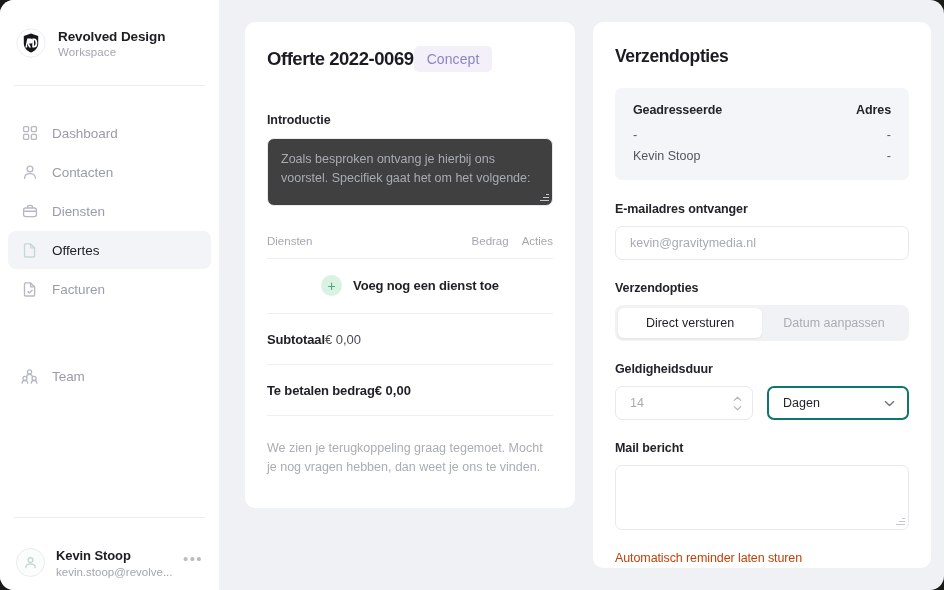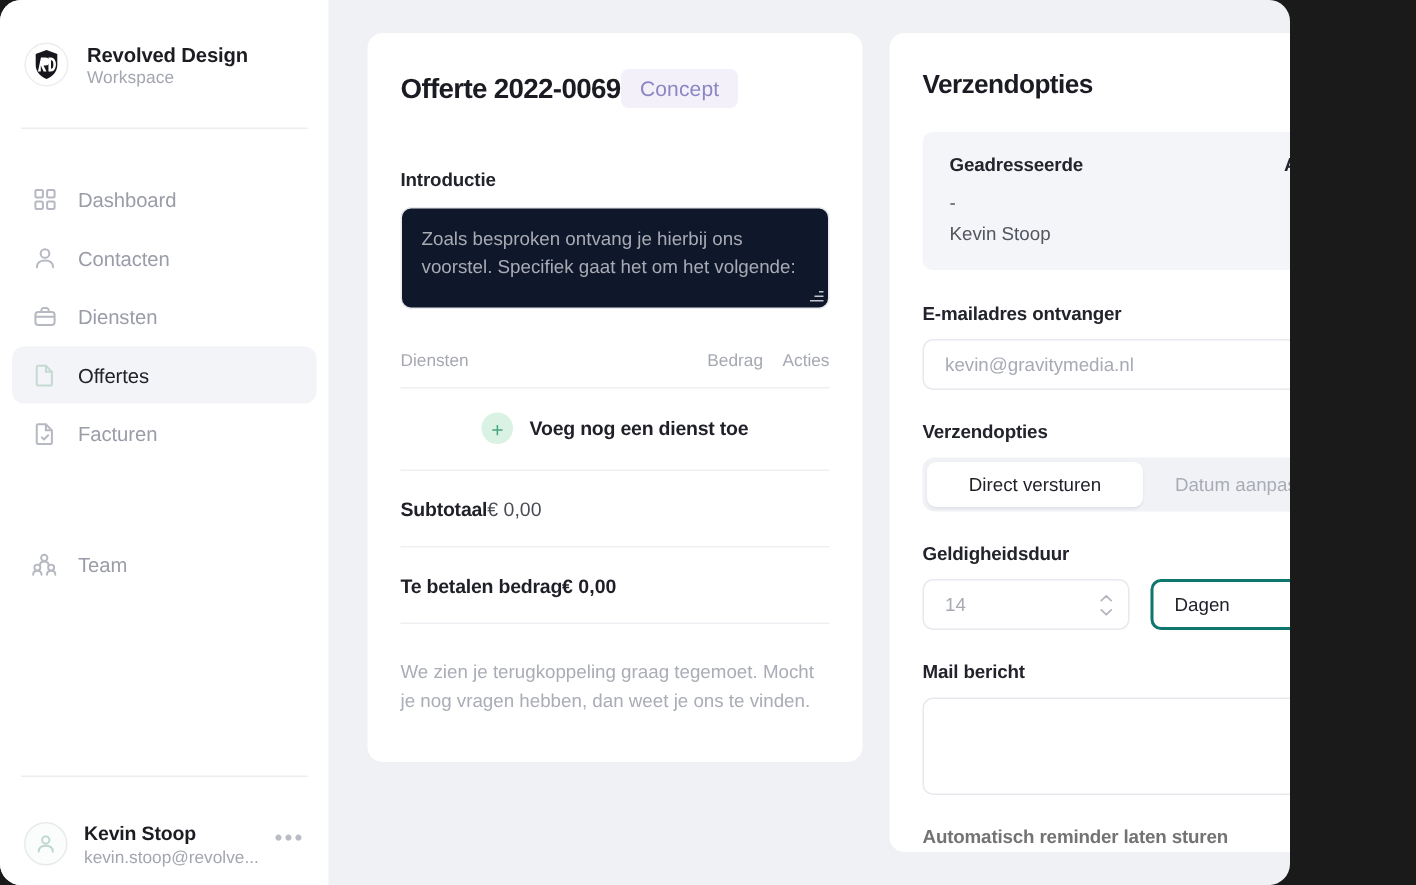--- a/index.html
+++ b/index.html
@@ -8,21 +8,21 @@
     width: 944px;
     height: 590px;
     overflow: hidden;
     background: #1a1a1a;
     font-family: "Liberation Sans", sans-serif;
     -webkit-font-smoothing: antialiased;
   }
 
   .app-window {
     position: relative;
-    width: 860px;
+    width: 944px;
     height: 590px;
     background: #f0f1f5;
     border-radius: 14px;
     overflow: hidden;
     display: flex;
   }
 
   
   .sidebar {
     width: 219px;
@@ -161,21 +161,21 @@
   .textarea-box {
     width: 100%;
     height: 68px;
     border: 1px solid #e8e9ee;
     border-radius: 7px;
     padding: 11px 13px;
     font-size: 12.5px;
     color: #a8abb4;
     line-height: 1.52;
     position: relative;
-    background: #0f172a;
+    background: #404040;
     cursor: text;
   }
   .resize-handle {
     position: absolute; right: 3px; bottom: 3px;
     width: 9px; height: 9px;
     pointer-events: none;
   }
   .resize-handle i {
     position: absolute; right: 0;
     height: 1px; background: #c3c6cd; display: block;
@@ -342,21 +342,21 @@
     width: 100%;
     height: 65px;
     border: 1px solid #e8e9ee;
     border-radius: 7px;
     background: #fff;
     position: relative;
     cursor: text;
   }
 
   .reminder-label {
-    font-size: 12.5px; font-weight: bold; color: #737373;
+    font-size: 12.5px; font-weight: normal; color: #c2410c;
     letter-spacing: -0.1px;
     margin-top: 1px;
   }
 </style>
 </head>
 <body>
 
 <div class="app-window">
 
   <aside class="sidebar">

